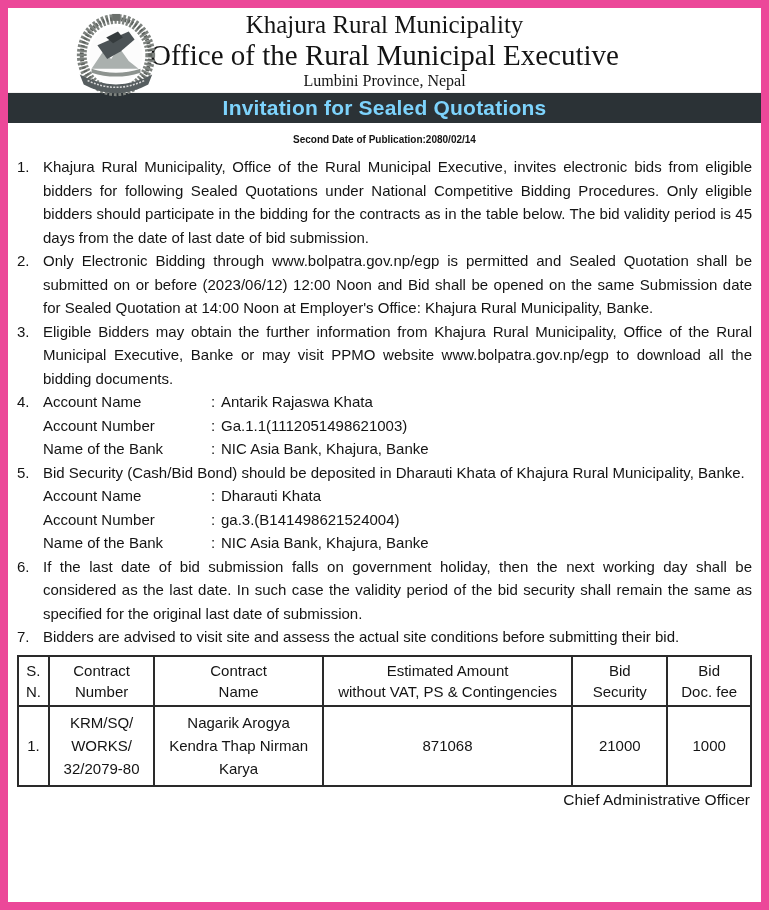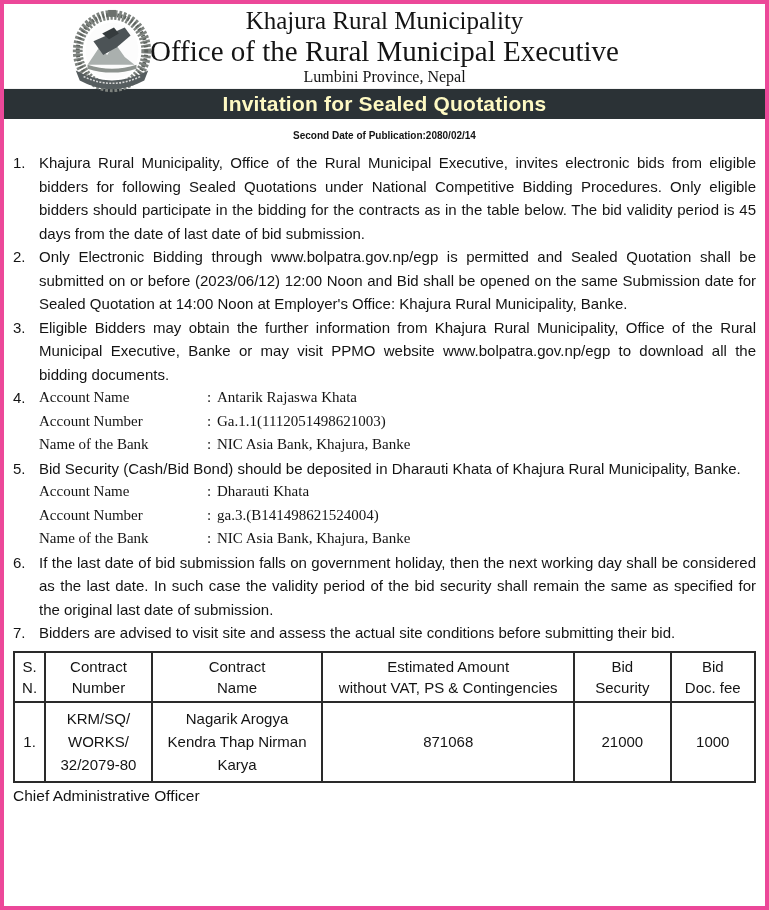--- a/index.html
+++ b/index.html
@@ -2,64 +2,64 @@
 <html><head>
 <meta charset="utf-8">
 <style>
   html,body { margin:0; padding:0; background:#e8e8e8; }
   .page {
     position:relative;
     width:769px; height:910px;
     box-sizing:border-box;
     margin:0 auto;
     background:#ffffff;
-    border:4px solid #ec4899;
+    border:8px solid #ec4899;
     padding:0 9px;
     overflow:hidden;
     font-family:"Liberation Sans", sans-serif;
     color:#141414;
   }
   
   .header { position:relative; padding-top:3px; text-align:center; font-family:"Liberation Serif", serif; }
   .logo { position:absolute; left:44px; top:4px; width:110px; height:90px; }
   .org-name   { font-size:25px; line-height:28px; }
   .org-office { font-size:29px; line-height:32px; }
   .org-addr   { font-size:16px; line-height:19px; }
   
   .title-bar {
     margin:2px -13px 0 -13px;
     background:#2b3236;
-    color:#fef9c3;
+    color:#7dd3fc;
     text-align:center;
     font-size:21px; font-weight:bold;
     line-height:30px; height:30px;
     border-top:1px solid #f2f2f2;
     letter-spacing:0.2px;
   }
   .pub-date { text-align:center; font-weight:bold; font-size:10px; line-height:20px; margin-top:7px; }
   
   .items { margin-top:5px; font-size:15px; line-height:23.5px; }
   .item { display:flex; }
   .num { width:26px; flex:0 0 26px; }
   .ibody { flex:1; text-align:justify; }
-  .kv { display:flex; text-align:left;font-family:Liberation Serif, serif; }
+  .kv { display:flex; text-align:left; }
   .kl { width:168px; flex:0 0 168px; }
   .ks { width:10px; flex:0 0 10px; }
   
   .qtable { width:100%; border-collapse:collapse; margin-top:6px; table-layout:fixed; }
   .qtable th, .qtable td {
     border:2px solid #2a2a2a;
     text-align:center; vertical-align:middle;
     white-space:pre-line;
     font-weight:normal;
     font-size:15px;
   }
   .qtable th { line-height:21px; padding:3px 1px; }
   .qtable td { line-height:23px; padding:3px 1px; height:72px; }
-  .signature { text-align:left; font-size:15.5px; line-height:20px; margin:3px 2px 0 0; }
+  .signature { text-align:right; font-size:15.5px; line-height:20px; margin:3px 2px 0 0; }
 </style>
 </head>
 <body>
 
 <div class="page">
 
   <div class="header">
     <div class="logo">
       <svg viewBox="0 0 110 92" width="110" height="90">
         <ellipse cx="55" cy="44" rx="35" ry="37" fill="none" stroke="#7d827e" stroke-width="10" stroke-dasharray="2.6 1.7"></ellipse>

